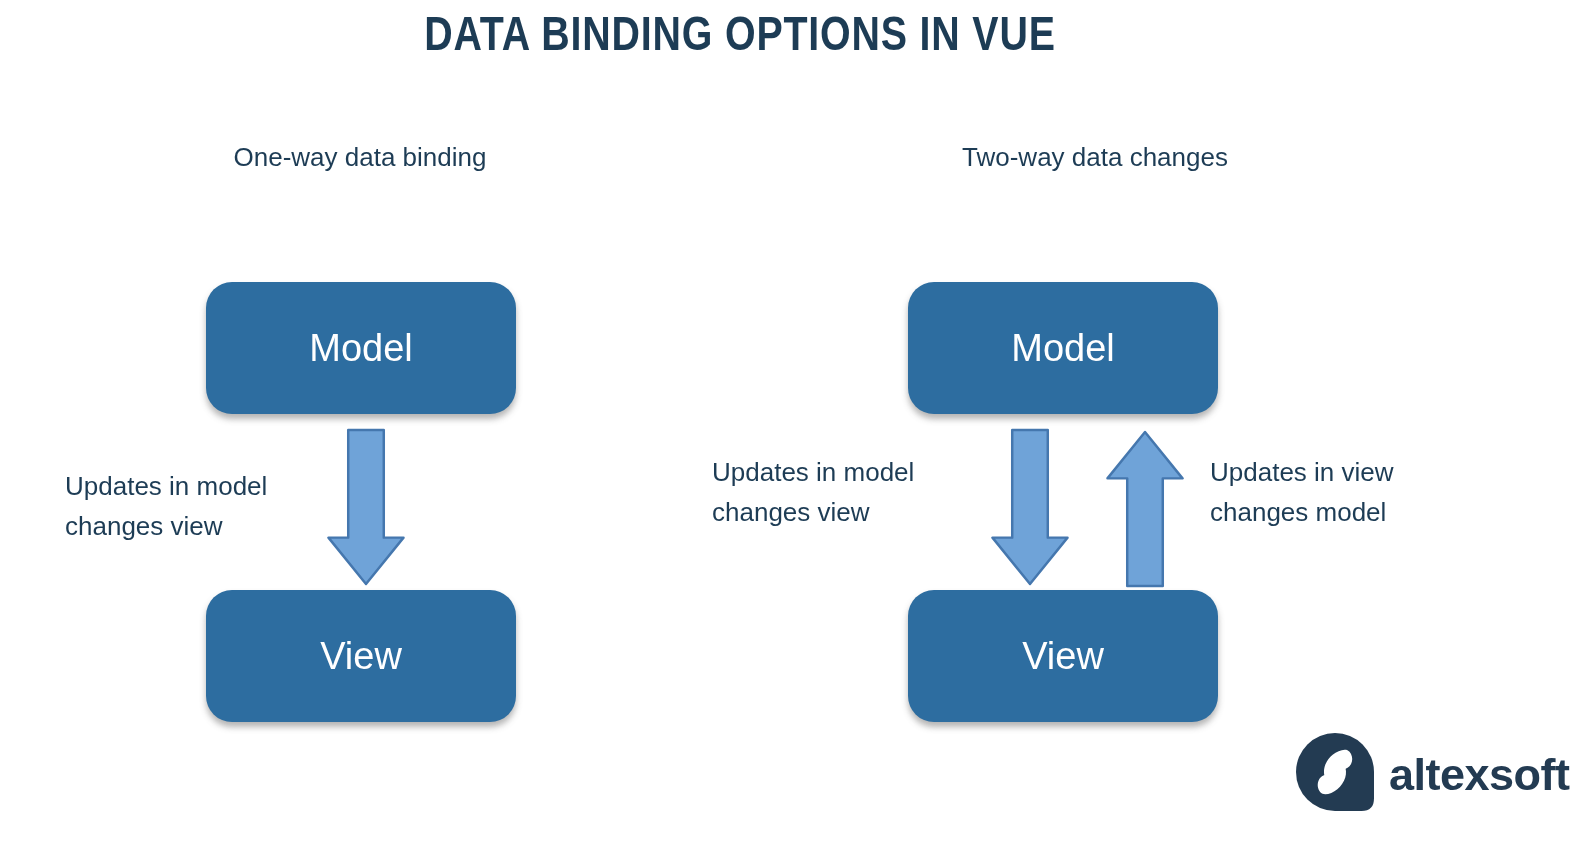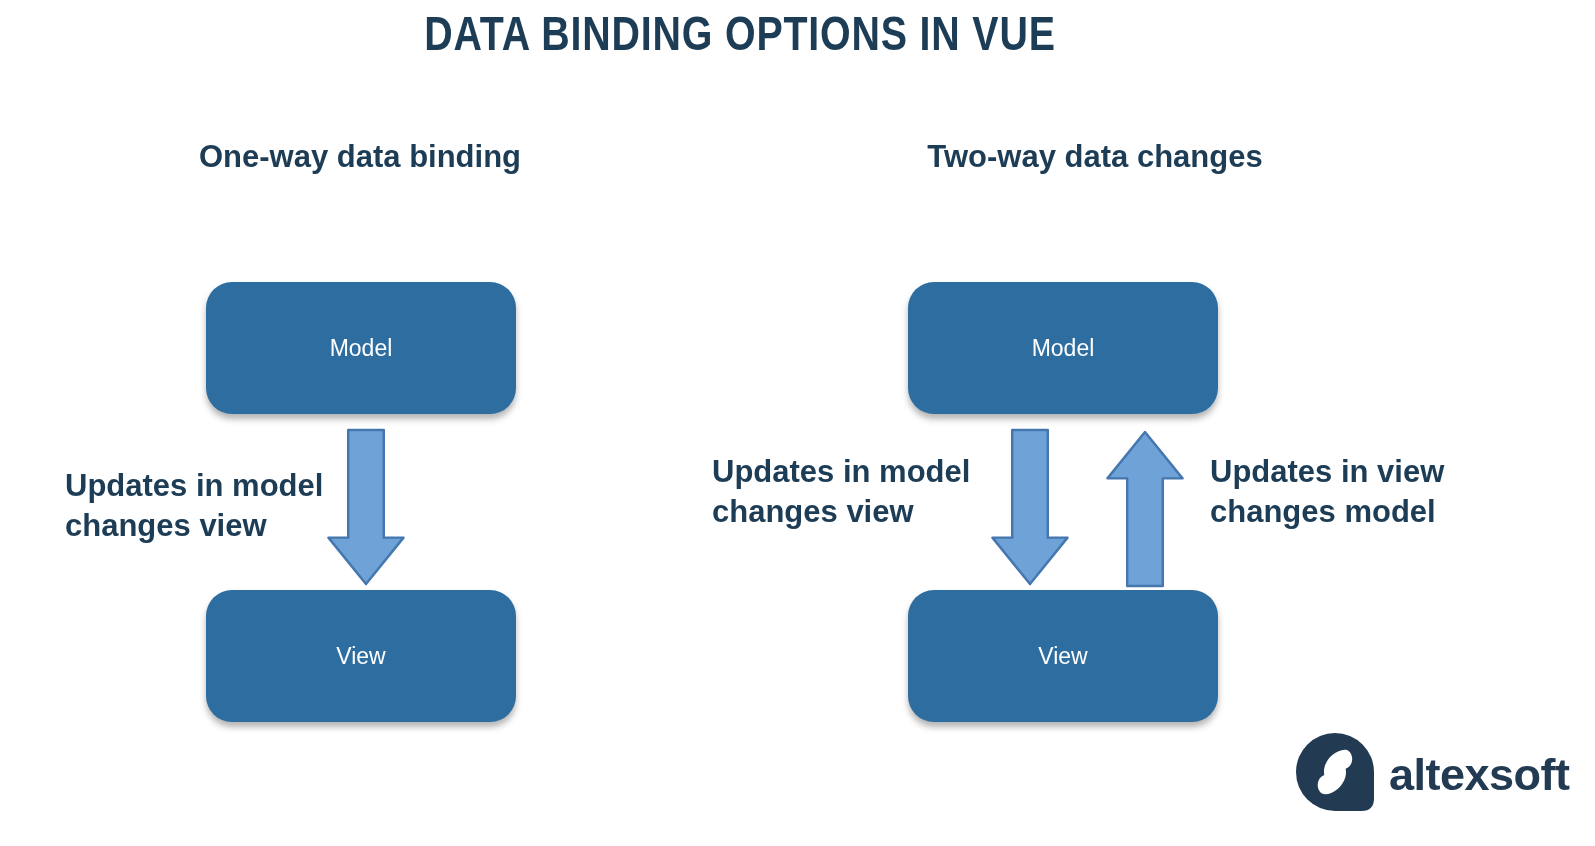--- a/index.html
+++ b/index.html
@@ -24,31 +24,31 @@
     text-align:center;
     font-size:48px;font-weight:700;letter-spacing:1px;
     color:var(--navy);
     transform:scaleX(0.82);transform-origin:50% 50%;
     white-space:nowrap;
   }
 
   .heading{
     position:absolute;width:520px;
     text-align:center;
-    font-size:31px;font-weight:700;line-height:40px;
+    font-size:26px;font-weight:400;line-height:40px;
     color:var(--navy);
   }
   .heading-left{left:100px;top:137px;}
   .heading-right{left:835px;top:137px;}
 
   .node{
     position:absolute;width:310px;height:132px;
     background:var(--box-blue);
     border-radius:26px;
-    color:#ffffff;font-size:23px;font-weight:400;
+    color:#ffffff;font-size:38px;font-weight:400;
     display:flex;align-items:center;justify-content:center;
     box-shadow:0 5px 6px rgba(90,90,90,0.45);
   }
   .node-model-left{left:206px;top:282px;}
   .node-view-left {left:206px;top:590px;}
   .node-model-right{left:908px;top:282px;}
   .node-view-right {left:908px;top:590px;}
 
   .arrow{position:absolute;width:100px;height:162px;}
   .arrow svg{display:block;width:100%;height:100%;}
@@ -57,21 +57,21 @@
     stroke:var(--arrow-stroke);
     stroke-width:2.5;
     stroke-linejoin:round;
   }
   .arrow-left-down {left:316px;top:427px;}
   .arrow-right-down{left:980px;top:427px;}
   .arrow-right-up  {left:1095px;top:427px;}
 
   .flow-label{
     position:absolute;
-    font-size:31px;font-weight:700;line-height:40px;
+    font-size:26px;font-weight:400;line-height:40px;
     color:var(--navy);
     white-space:nowrap;
   }
   .flow-label-l1{left:65px;top:466px;}
   .flow-label-r1{left:712px;top:452px;}
   .flow-label-r2{left:1210px;top:452px;}
 
   .logo{
     position:absolute;left:1296px;top:733px;
     display:flex;align-items:center;gap:15px;

